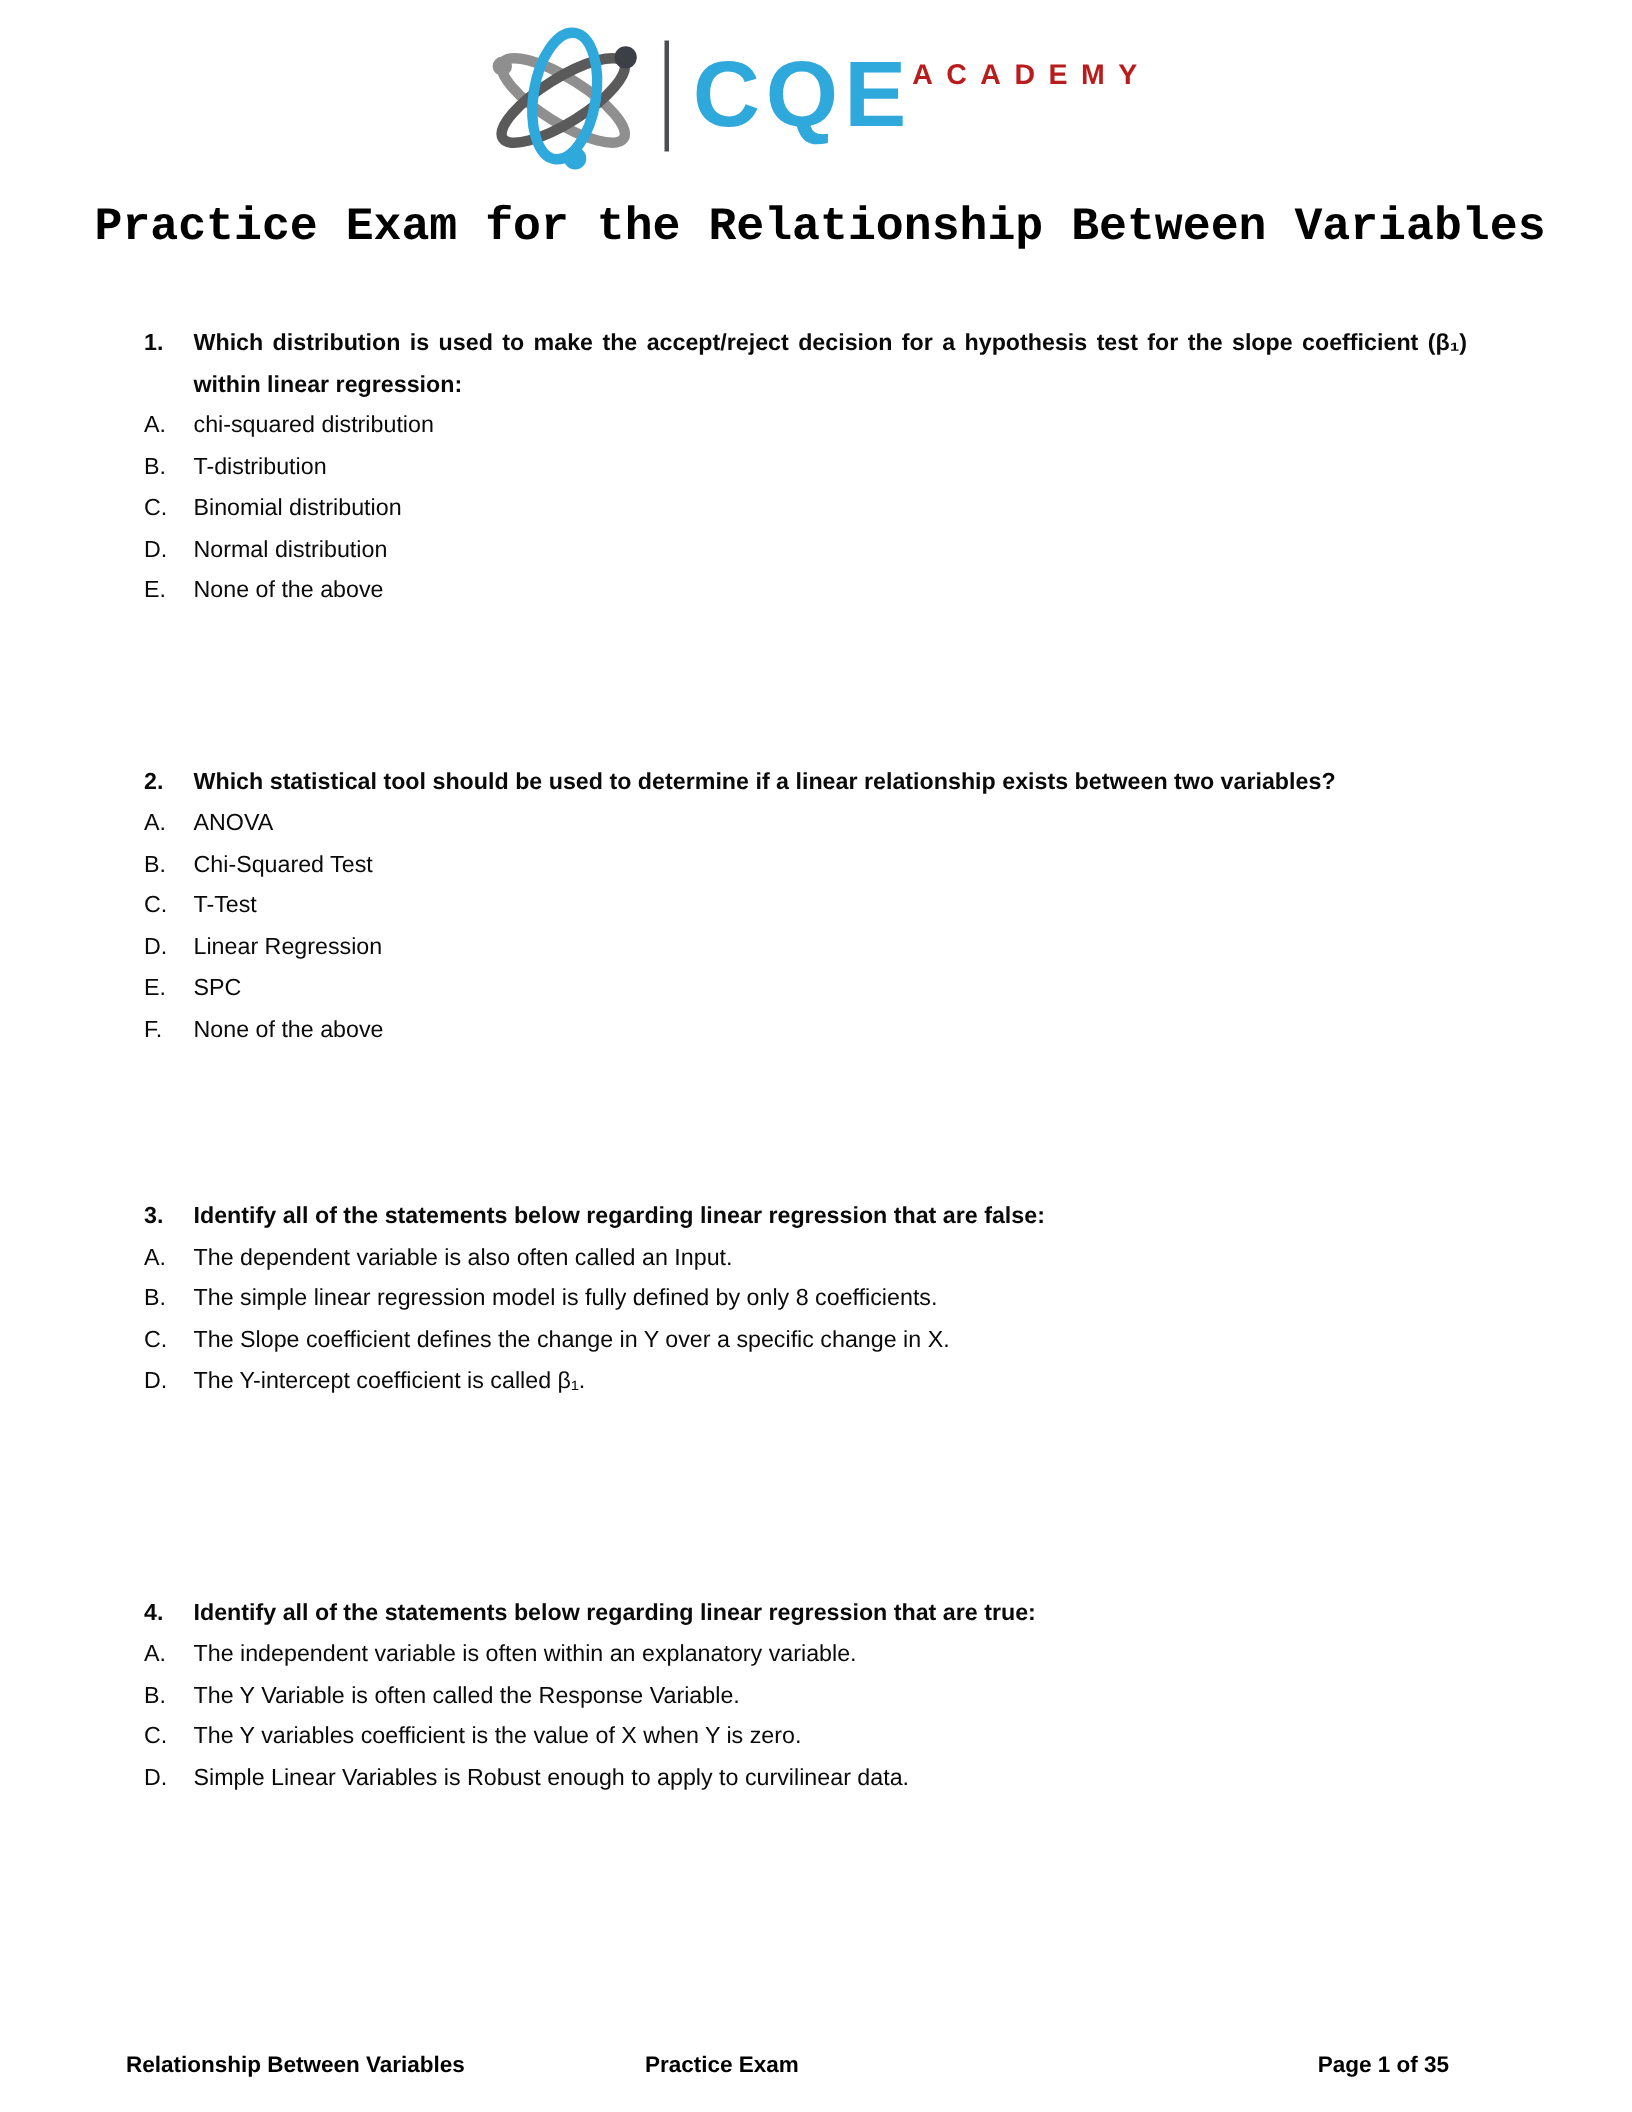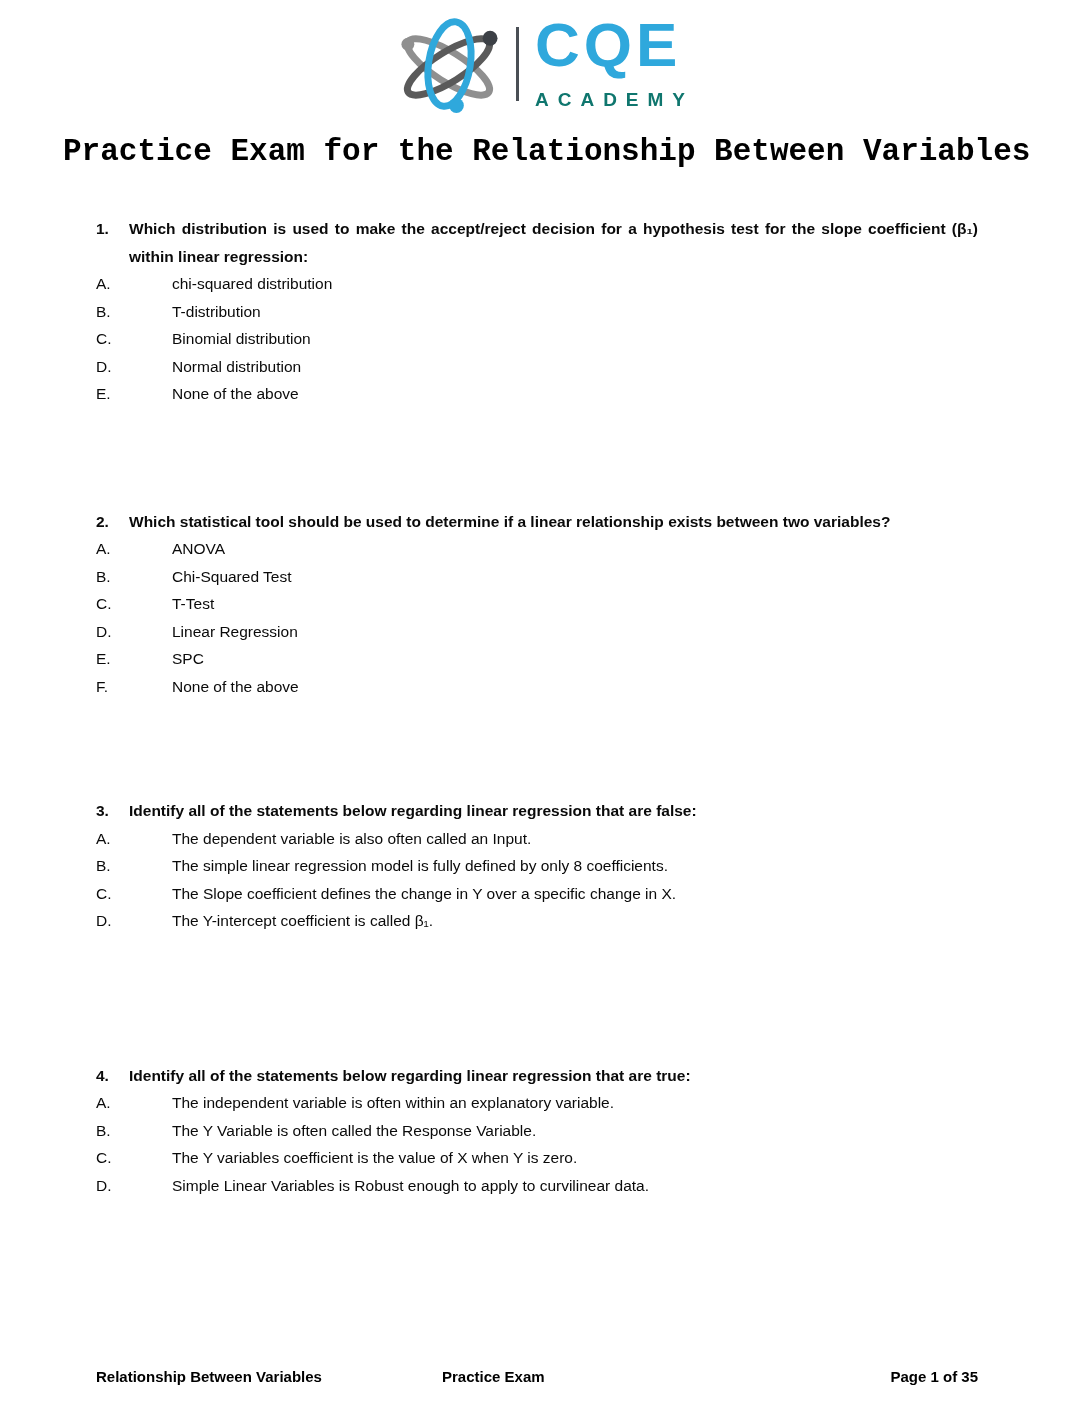--- a/index.html
+++ b/index.html
@@ -24,34 +24,34 @@
     padding-top: 16px;
     height: 112px;
   }
   .logo-icon svg { display: block; }
   .logo-divider {
     width: 3px;
     height: 74px;
     background: #4a4f55;
     margin: 0 4px;
   }
-  .brand-block { display: flex; flex-direction: column; align-items: flex-start; }
+  .brand-block { display: flex; align-items: flex-start; }
   .brand-main {
     font-size: 62px;
     line-height: 56px;
     font-weight: bold;
     letter-spacing: 4px;
     color: #2fa8dc;
   }
   .brand-sub {
     font-size: 19px;
     font-weight: bold;
     letter-spacing: 9px;
-    color: #0f766e;
-    margin-top: 16px;
+    color: #b91c1c;
+    margin-top: 4px;
   }
 
   
   .doc-title {
     font-family: Liberation Mono, monospace;
     font-weight: bold;
     font-size: 31px;
     color: #000;
     margin: 22px 0 0 63px;
   }
@@ -64,27 +64,27 @@
   }
   .question { width: 100%; }
   .question:nth-of-type(1) { margin-bottom: 100px; }
   .question:nth-of-type(2) { margin-bottom: 97px; }
   .question:nth-of-type(3) { margin-bottom: 127px; }
   .q-header { display: flex; font-weight: bold; }
   .q-num { width: 33px; flex-shrink: 0; }
   .q-prompt { flex: 1; text-align: justify; }
   .option { display: flex; }
   .opt-letter { width: 33px; flex-shrink: 0; }
-  .opt-text { flex: 1; margin-left: 43px; }
+  .opt-text { flex: 1; }
 
   
   .footer {
     position: absolute;
     top: 1368px;
-    left: 96px;
+    left: 84px;
     width: 882px;
     display: flex;
     align-items: baseline;
     font-weight: bold;
     font-size: 15px;
     color: #000;
   }
   .footer-left  { flex: 1 1 0; text-align: left; }
   .footer-center{ flex: 1 1 0; text-align: left; padding-left: 78px; }
   .footer-right { flex: 1 1 0; text-align: right; }

